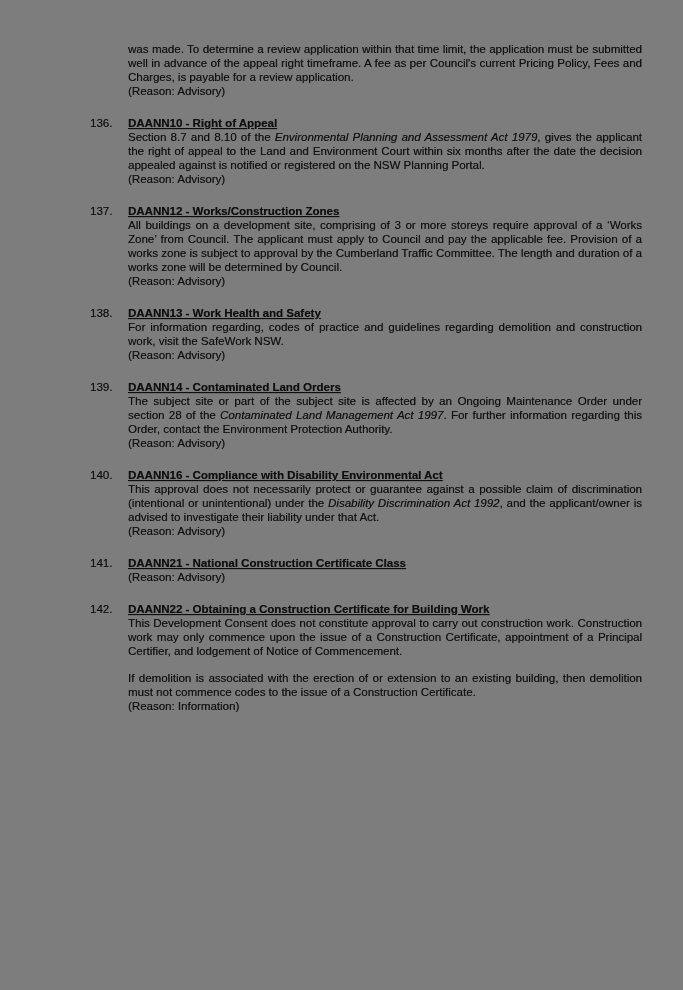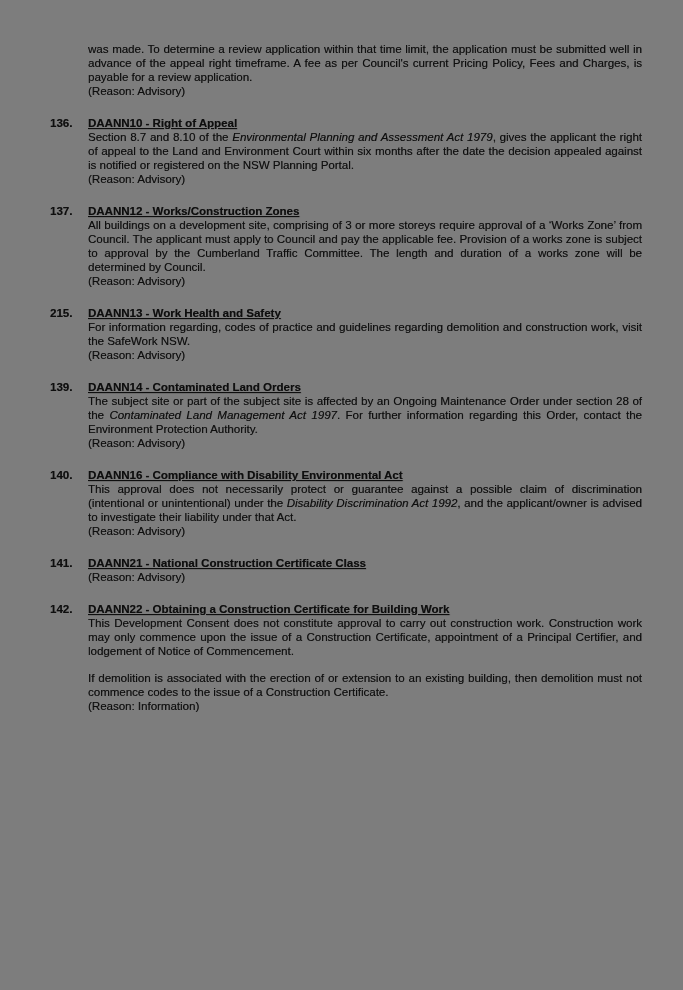--- a/index.html
+++ b/index.html
@@ -21,21 +21,22 @@
     color: #0e0e0e;
     text-shadow: 0.3px 0.3px 0.6px rgba(0,0,0,0.45);
   }
   .item {
     display: flex;
     margin-bottom: 18px;
   }
   .num {
     flex: 0 0 38px;
     width: 38px;
-    font-weight: bold;
+    font-weight: normal;
+    margin-left: 40px;
   }
   .content {
     flex: 1 1 auto;
     min-width: 0;
   }
   .title {
     font-weight: bold;
     text-decoration: underline;
     text-underline-offset: 1px;
   }
@@ -77,21 +78,21 @@
   <div class="item">
     <div class="num">137.</div>
     <div class="content">
       <div class="title">DAANN12 - Works/Construction Zones</div>
     <div class="para"><span>All buildings on a development site, comprising of 3 or more storeys require approval of a ‘Works Zone’ from Council.  The applicant must apply to Council and pay the applicable fee. Provision of a works zone is subject to approval by the Cumberland Traffic Committee. The length and duration of a works zone will be determined by Council.</span></div>
           <div class="reason">(Reason: Advisory)</div>
         </div>
   </div>
 
   <div class="item">
-    <div class="num">215.</div>
+    <div class="num">138.</div>
     <div class="content">
       <div class="title">DAANN13 - Work Health and Safety</div>
     <div class="para"><span>For information regarding, codes of practice and guidelines regarding demolition and construction work, visit the SafeWork NSW.</span></div>
           <div class="reason">(Reason: Advisory)</div>
         </div>
   </div>
 
   <div class="item">
     <div class="num">139.</div>
     <div class="content">

